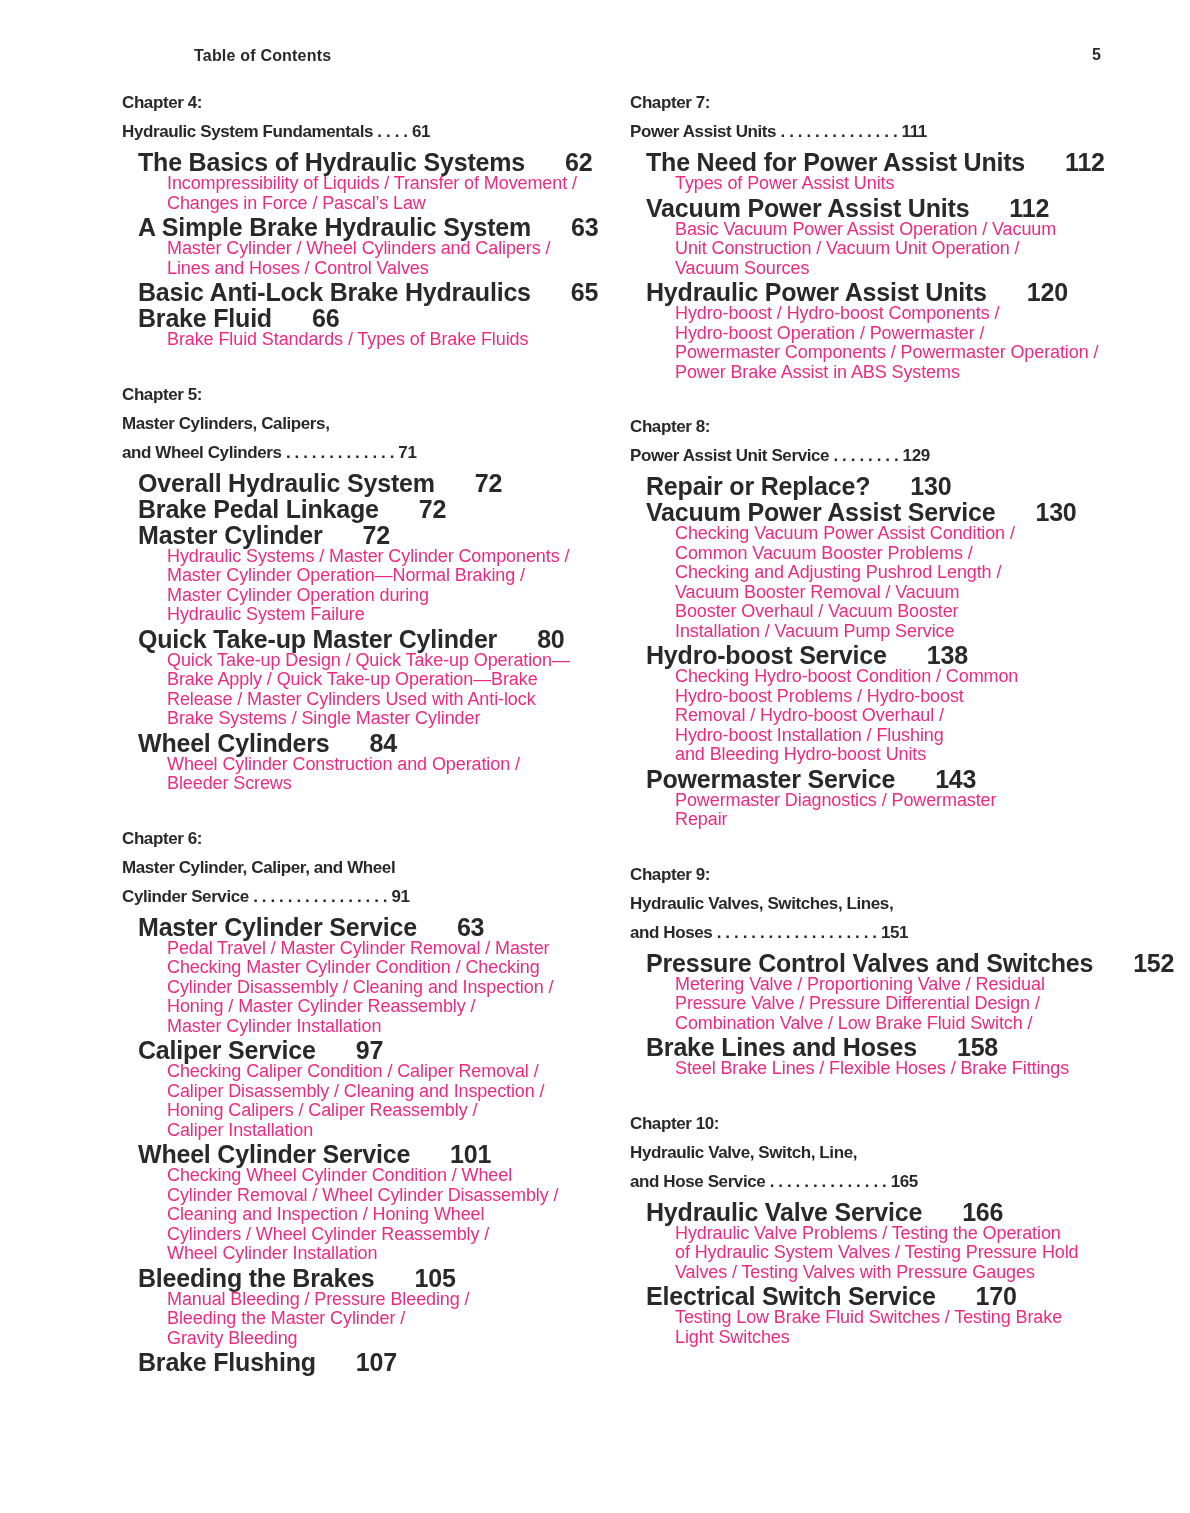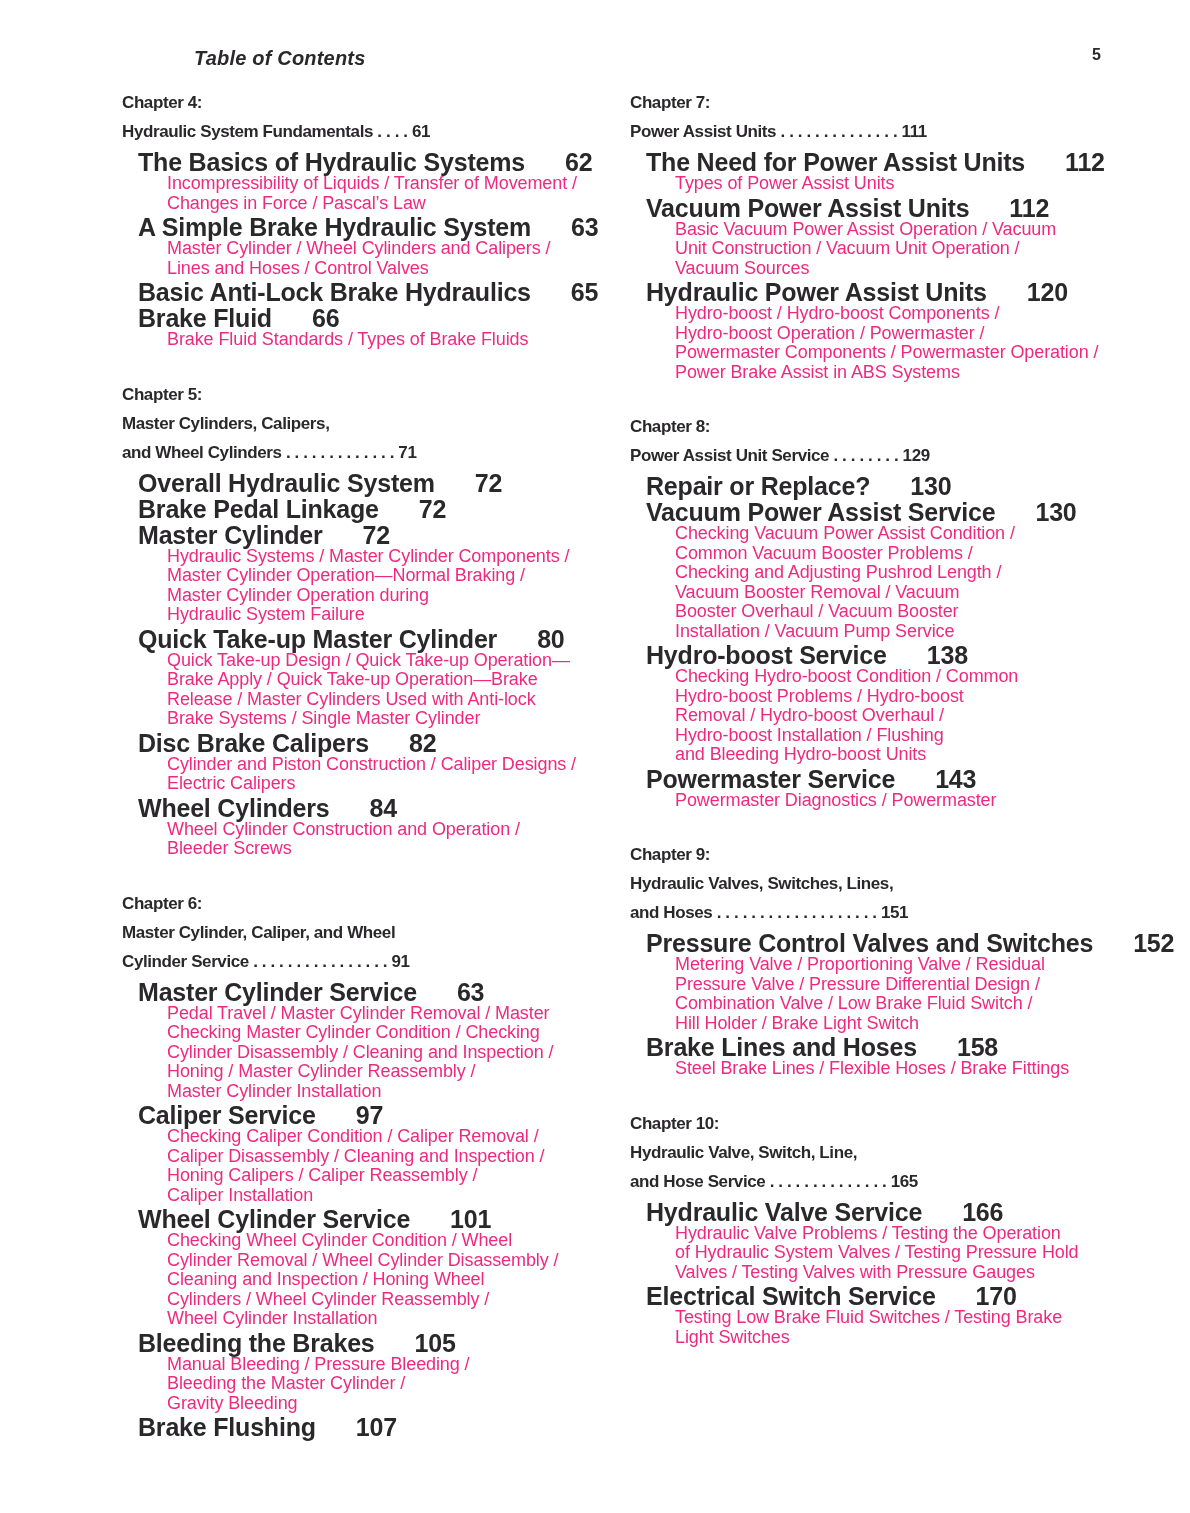--- a/index.html
+++ b/index.html
@@ -12,25 +12,24 @@
     height: 1513px;
     position: relative;
     overflow: hidden;
     font-family: "Liberation Sans", sans-serif;
     color: var(--ink, #2a282b);
   }
   .header-title {
     position: absolute;
     left: 194px;
     top: 47px;
-    font-size: 20px;
+    font-size: 16px;
     font-weight: bold;
     letter-spacing: 0.2px;
     white-space: nowrap;
-    font-style: italic;
   }
   .page-number {
     position: absolute;
     left: 1092px;
     top: 46px;
     font-size: 16px;
     font-weight: bold;
   }
   .toc-column {
     position: absolute;
@@ -130,25 +129,20 @@
             <div class="sub-line">Hydraulic System Failure</div>
           </div>
           <div class="section">
             <div class="section-title-row"><span class="section-title">Quick Take-up Master Cylinder</span><span class="section-page">80</span></div>
             <div class="sub-line">Quick Take-up Design / Quick Take-up Operation—</div>
             <div class="sub-line">Brake Apply / Quick Take-up Operation—Brake</div>
             <div class="sub-line">Release / Master Cylinders Used with Anti-lock</div>
             <div class="sub-line">Brake Systems / Single Master Cylinder</div>
           </div>
           <div class="section">
-            <div class="section-title-row"><span class="section-title">Disc Brake Calipers</span><span class="section-page">82</span></div>
-            <div class="sub-line">Cylinder and Piston Construction / Caliper Designs /</div>
-            <div class="sub-line">Electric Calipers</div>
-          </div>
-          <div class="section">
             <div class="section-title-row"><span class="section-title">Wheel Cylinders</span><span class="section-page">84</span></div>
             <div class="sub-line">Wheel Cylinder Construction and Operation /</div>
             <div class="sub-line">Bleeder Screws</div>
           </div>
         </div>
       </div>
       <div class="chapter">
         <div class="chapter-heading">
           <div class="heading-line">Chapter 6:</div>
           <div class="heading-line">Master Cylinder, Caliper, and Wheel</div>
@@ -238,36 +232,36 @@
             <div class="section-title-row"><span class="section-title">Hydro-boost Service</span><span class="section-page">138</span></div>
             <div class="sub-line">Checking Hydro-boost Condition / Common</div>
             <div class="sub-line">Hydro-boost Problems / Hydro-boost</div>
             <div class="sub-line">Removal / Hydro-boost Overhaul /</div>
             <div class="sub-line">Hydro-boost Installation / Flushing</div>
             <div class="sub-line">and Bleeding Hydro-boost Units</div>
           </div>
           <div class="section">
             <div class="section-title-row"><span class="section-title">Powermaster Service</span><span class="section-page">143</span></div>
             <div class="sub-line">Powermaster Diagnostics / Powermaster</div>
+            <div class="sub-line">Repair</div>
           </div>
         </div>
       </div>
       <div class="chapter">
         <div class="chapter-heading">
           <div class="heading-line">Chapter 9:</div>
           <div class="heading-line">Hydraulic Valves, Switches, Lines,</div>
           <div class="heading-line">and Hoses  . . . . . . . . . . . . . . . . . . . 151</div>
         </div>
         <div class="chapter-sections">
           <div class="section">
             <div class="section-title-row"><span class="section-title">Pressure Control Valves and Switches</span><span class="section-page">152</span></div>
             <div class="sub-line">Metering Valve / Proportioning Valve / Residual</div>
             <div class="sub-line">Pressure Valve / Pressure Differential Design /</div>
             <div class="sub-line">Combination Valve / Low Brake Fluid Switch /</div>
-            <div class="sub-line">Hill Holder / Brake Light Switch</div>
           </div>
           <div class="section">
             <div class="section-title-row"><span class="section-title">Brake Lines and Hoses</span><span class="section-page">158</span></div>
             <div class="sub-line">Steel Brake Lines / Flexible Hoses / Brake Fittings</div>
           </div>
         </div>
       </div>
       <div class="chapter">
         <div class="chapter-heading">
           <div class="heading-line">Chapter 10:</div>

